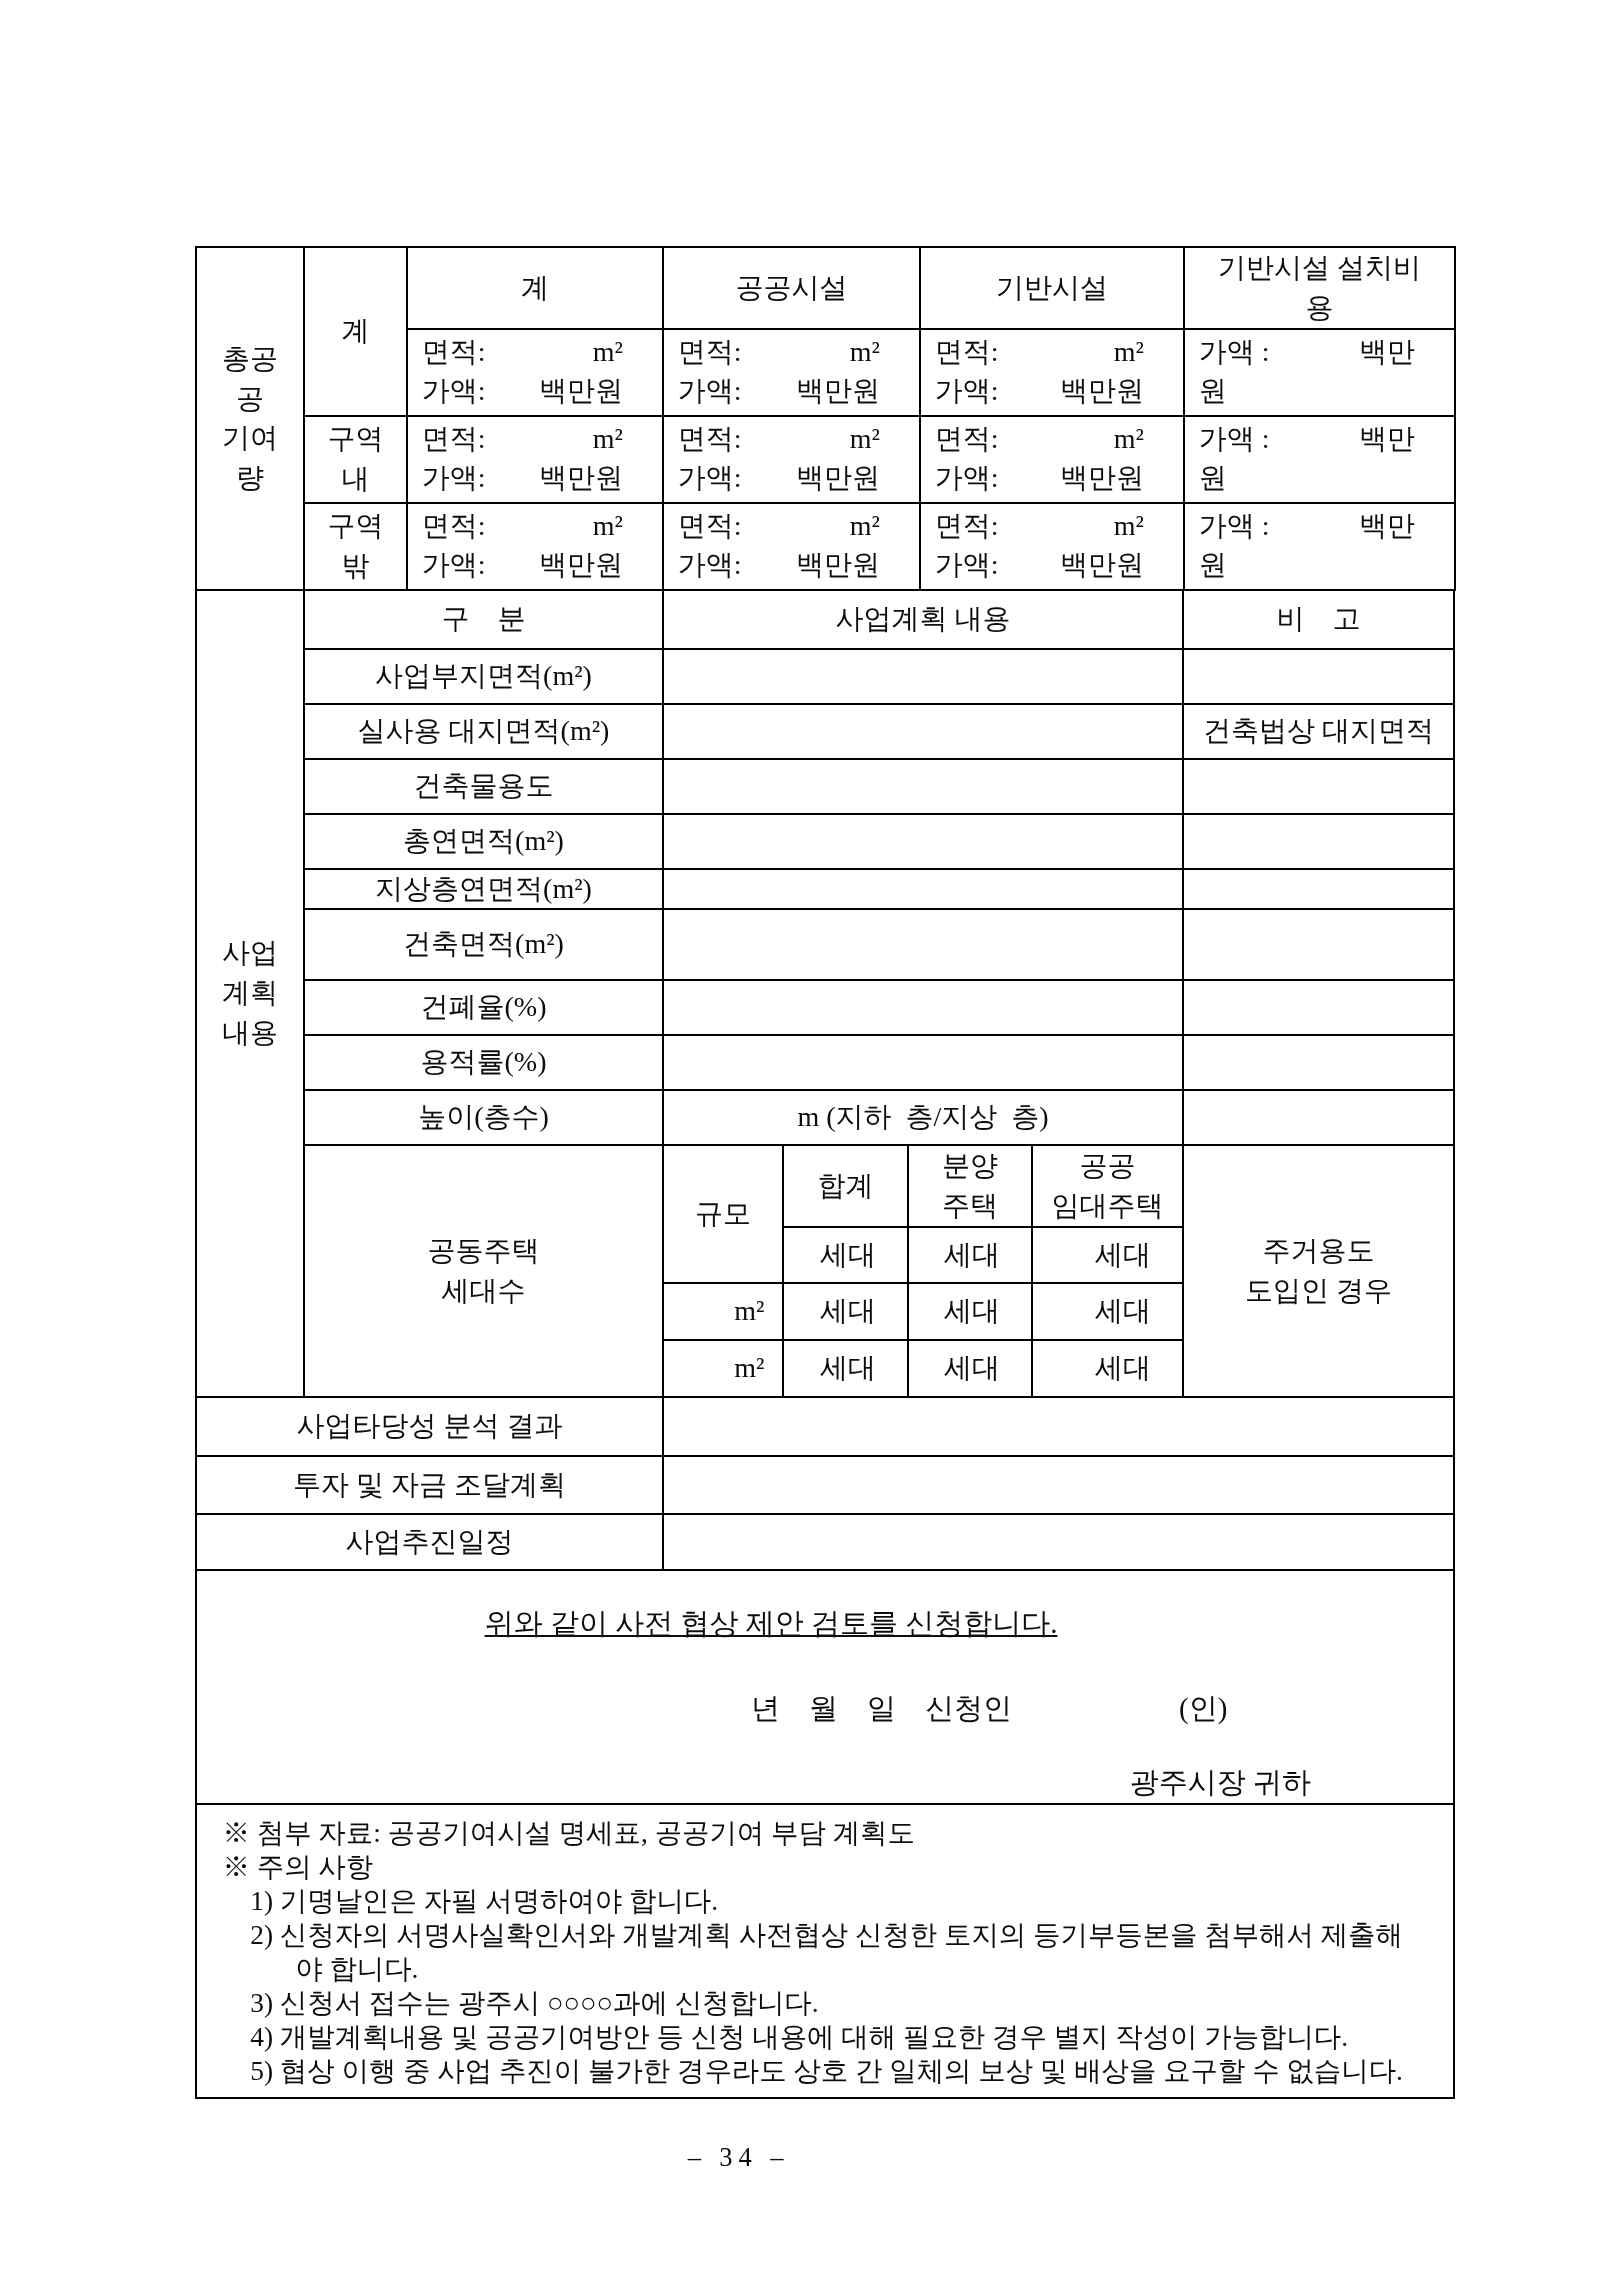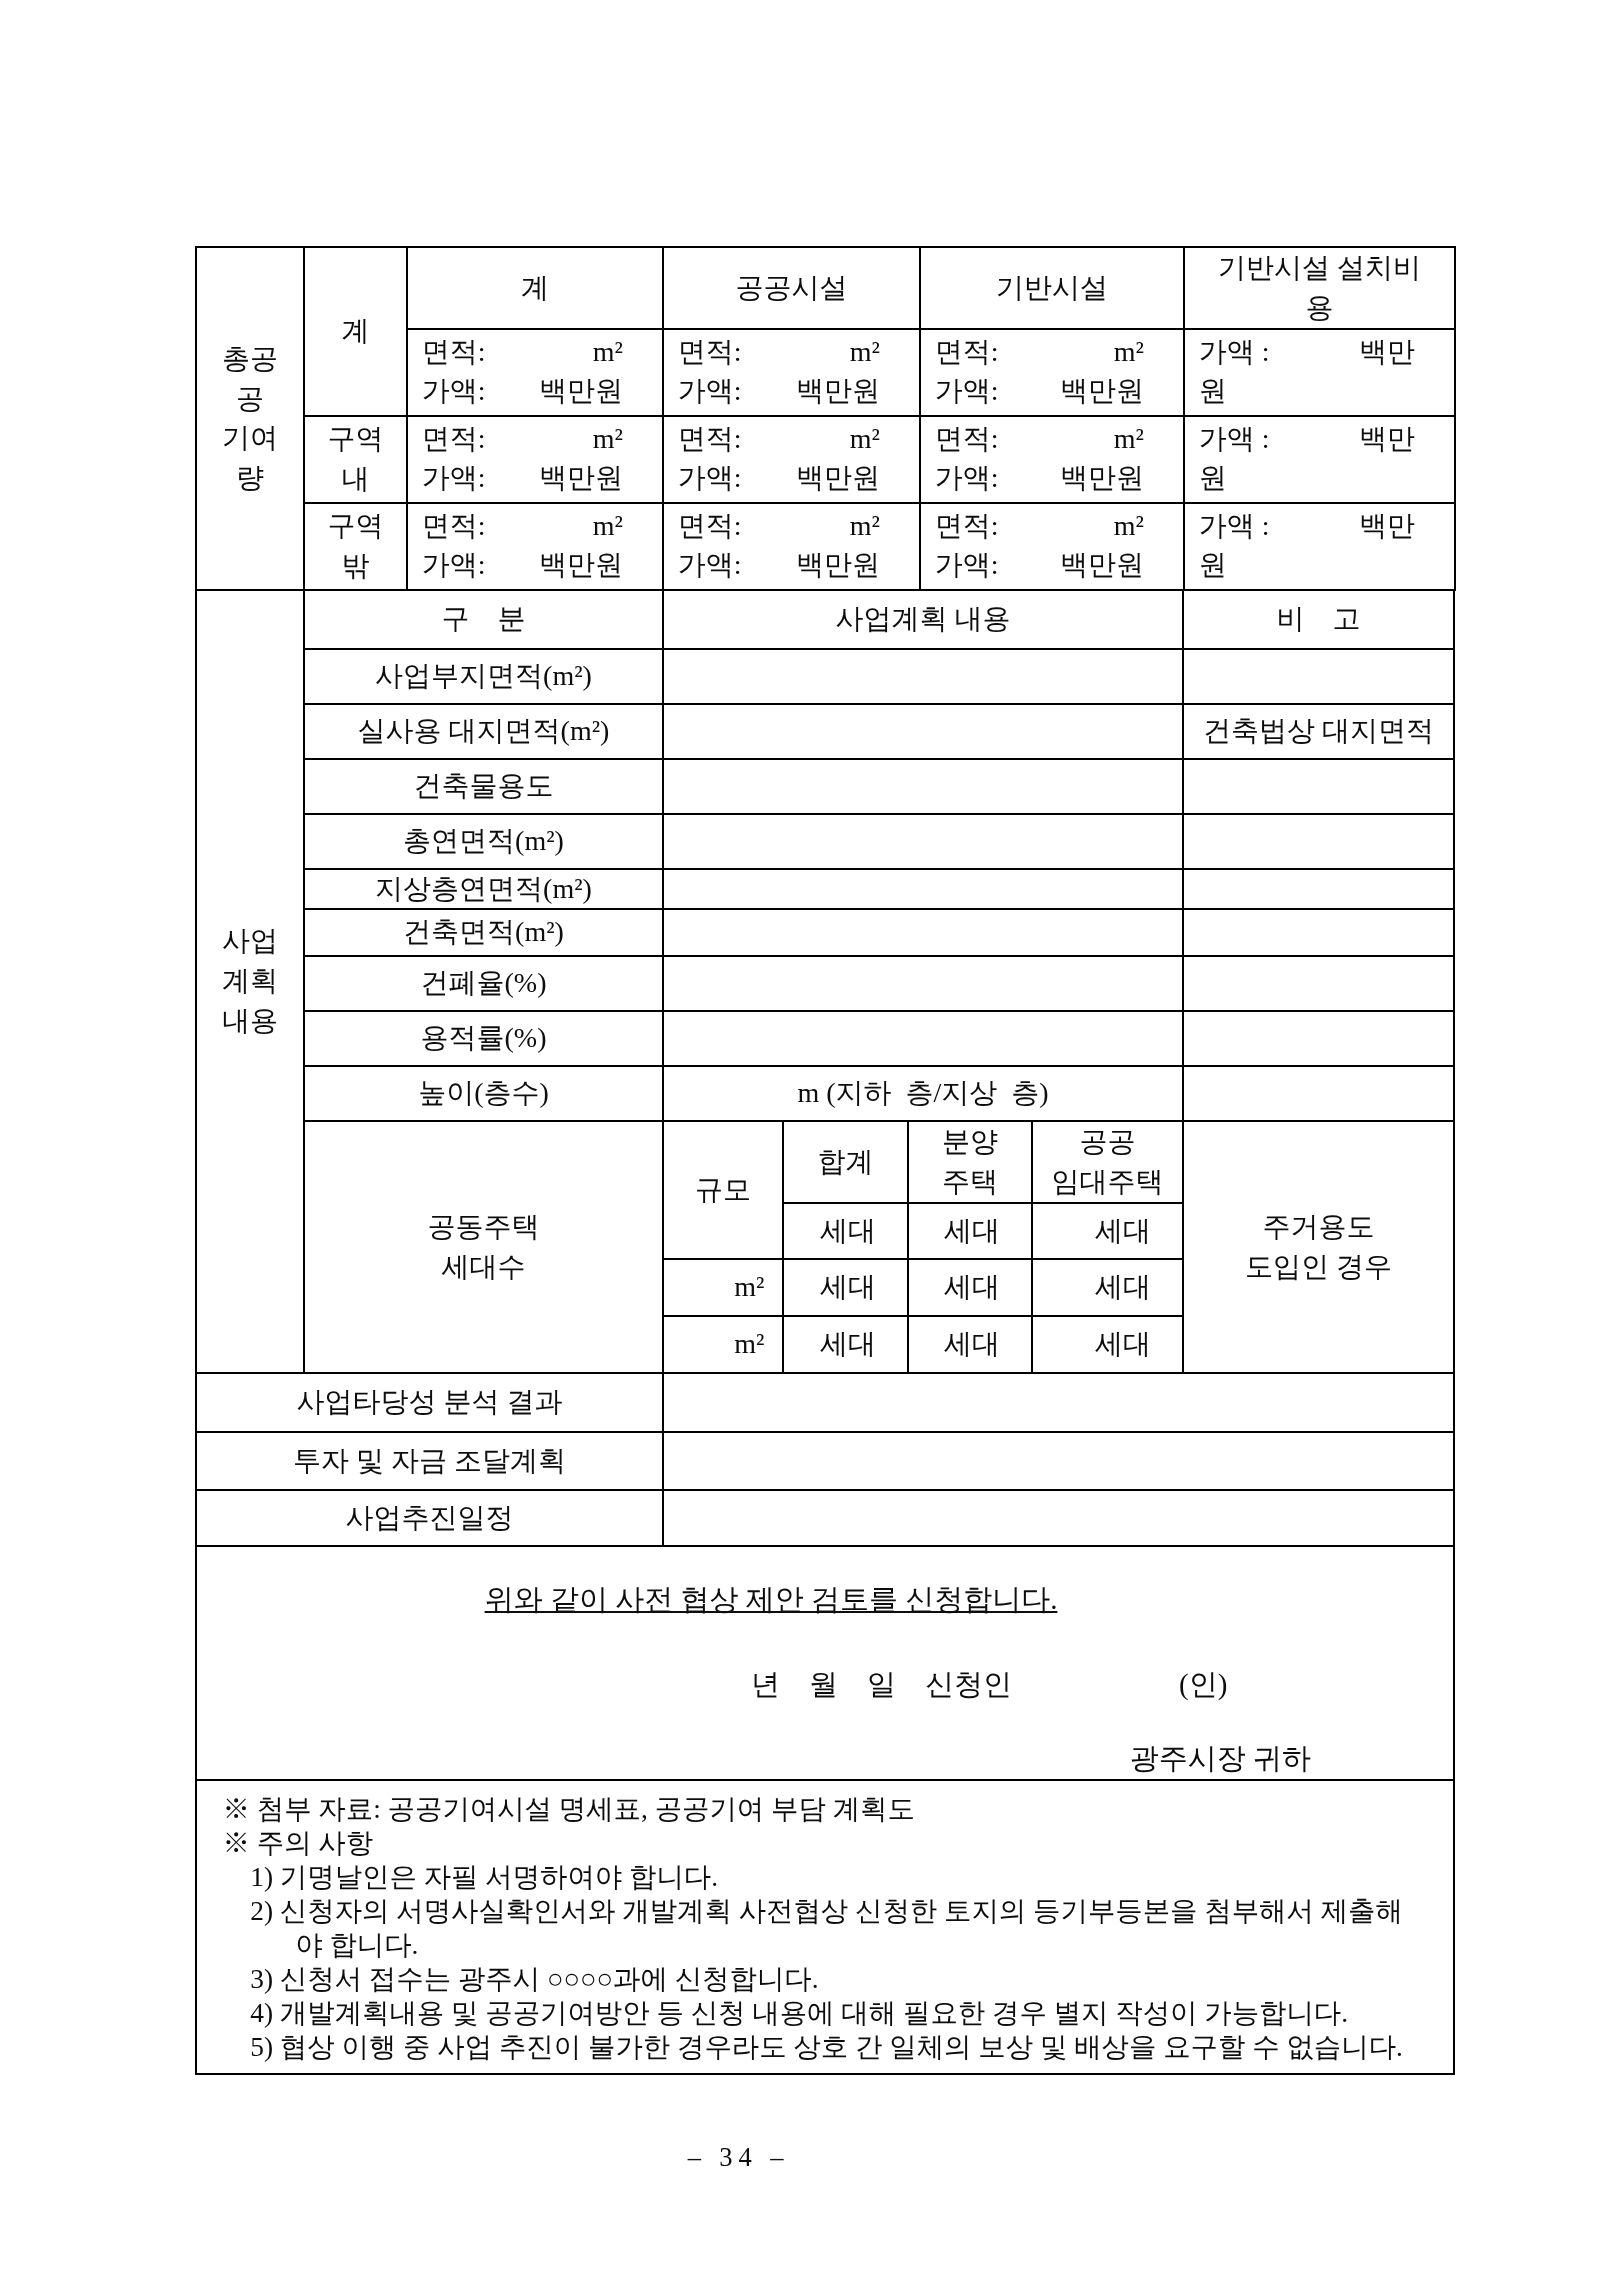--- a/index.html
+++ b/index.html
@@ -231,21 +231,21 @@
     <tr style="height:55px">
       <td class="center">총연면적(m²)</td>
       <td colspan="4"></td>
       <td class="center"></td>
     </tr>
     <tr style="height:40px">
       <td class="center">지상층연면적(m²)</td>
       <td colspan="4"></td>
       <td class="center"></td>
     </tr>
-    <tr style="height:47px">
+    <tr style="height:71px">
       <td class="center">건축면적(m²)</td>
       <td colspan="4"></td>
       <td class="center"></td>
     </tr>
     <tr style="height:55px">
       <td class="center">건폐율(%)</td>
       <td colspan="4"></td>
       <td class="center"></td>
     </tr>
     <tr style="height:55px">

